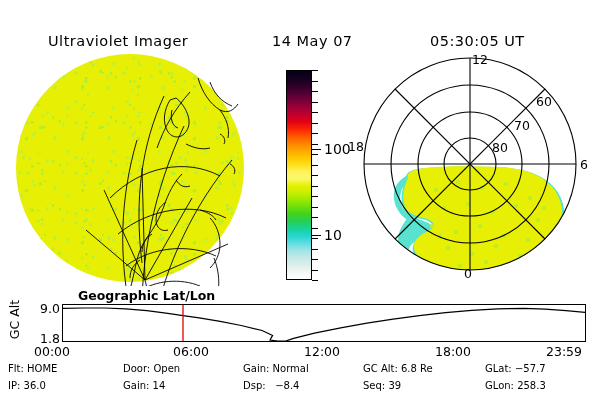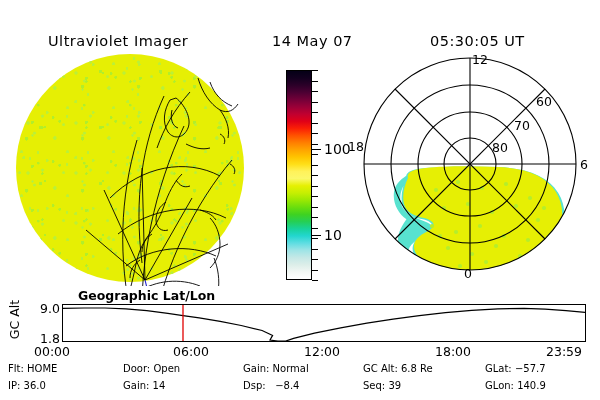--- a/index.html
+++ b/index.html
@@ -375,14 +375,14 @@
 <div id="status" class="abs">
     <div class="status-cell status-row0 col0">Flt: HOME</div>
     <div class="status-cell status-row0 col1">Door: Open</div>
     <div class="status-cell status-row0 col2">Gain: Normal</div>
     <div class="status-cell status-row0 col3">GC Alt: 6.8 Re</div>
     <div class="status-cell status-row0 col4">GLat: −57.7</div>
     <div class="status-cell status-row1 col0">IP: 36.0</div>
     <div class="status-cell status-row1 col1">Gain: 14</div>
     <div class="status-cell status-row1 col2">Dsp:   −8.4</div>
     <div class="status-cell status-row1 col3">Seq: 39</div>
-    <div class="status-cell status-row1 col4">GLon: 140.9</div>
+    <div class="status-cell status-row1 col4">GLon: 258.3</div>
   </div>
 
 </body></html>

